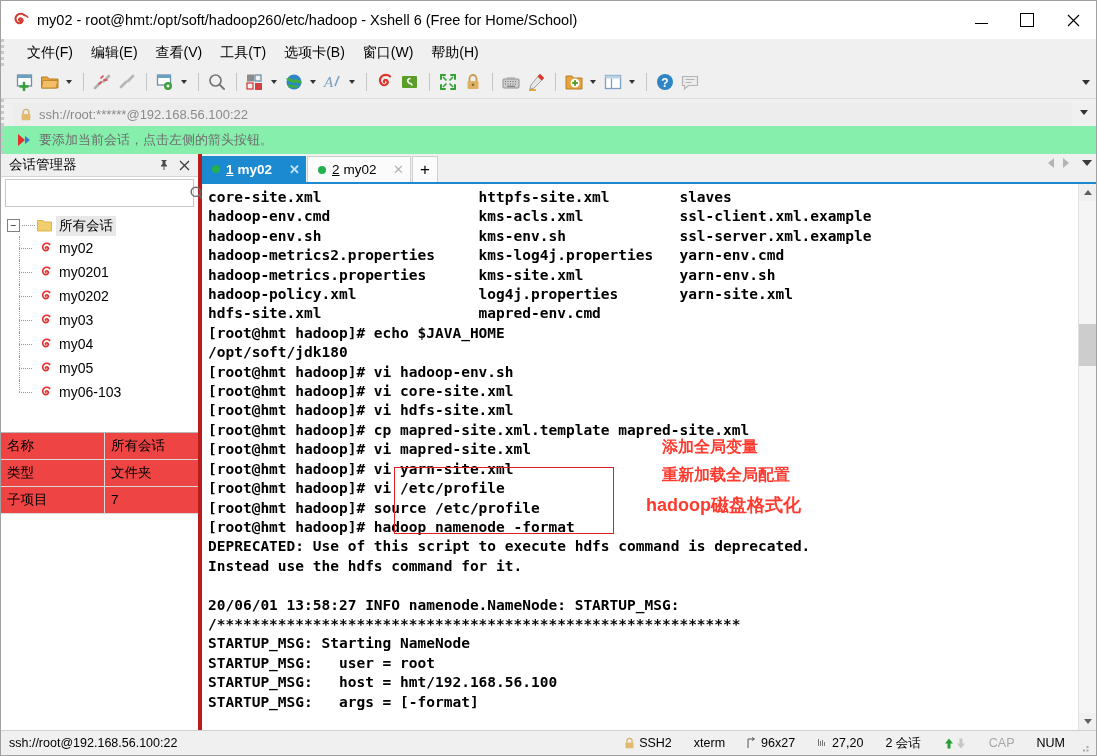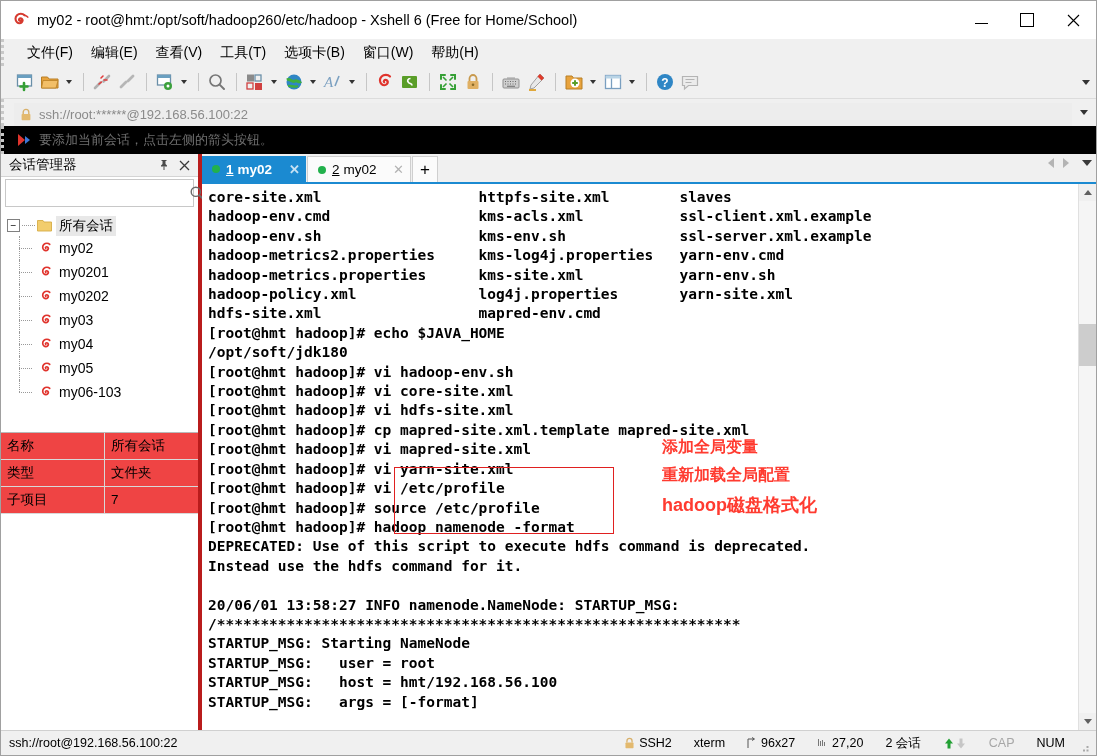--- a/index.html
+++ b/index.html
@@ -127,21 +127,21 @@
     display: flex; align-items: center;
   }
   .addr-drop::after {
     content: ""; border-left: 4px solid transparent; border-right: 4px solid transparent;
     border-top: 5px solid #333;
   }
 
   
   .notestrip {
     height: 28px; flex: 0 0 28px;
-    background: #000000;
+    background: #86efac;
     display: flex; align-items: center;
     padding-left: 12px;
     border-left: 3px dotted #c8c8c8;
     box-sizing: border-box;
   }
   .note-icon { margin-right: 7px; display: flex; align-items: center; }
   .note-text {
     font-size: 13px; color: #6e6e6e;
     font-family: "Liberation Sans", sans-serif;
   }
@@ -710,21 +710,21 @@
 /************************************************************
 STARTUP_MSG: Starting NameNode
 STARTUP_MSG:   user = root
 STARTUP_MSG:   host = hmt/192.168.56.100
 STARTUP_MSG:   args = [-format]</div>
 
           <div class="redbox" style="left:192px; top:283px; width:218px; height:65px;"></div>
 
           <div class="annot" style="left:460px; top:253px;">添加全局变量</div>
           <div class="annot" style="left:460px; top:281px;">重新加载全局配置</div>
-          <div class="annot" style="left:460px; top:309px; font-size:18px;">hadoop磁盘格式化</div>
+          <div class="annot" style="left:444px; top:309px; font-size:18px;">hadoop磁盘格式化</div>
         </div>
 
         <div class="vscroll">
           <div class="vs-btn">
               <span class="vs-up"></span>
             </div>
           <div class="vs-track">
             <div class="vs-thumb"></div>
           </div>
           <div class="vs-btn">

